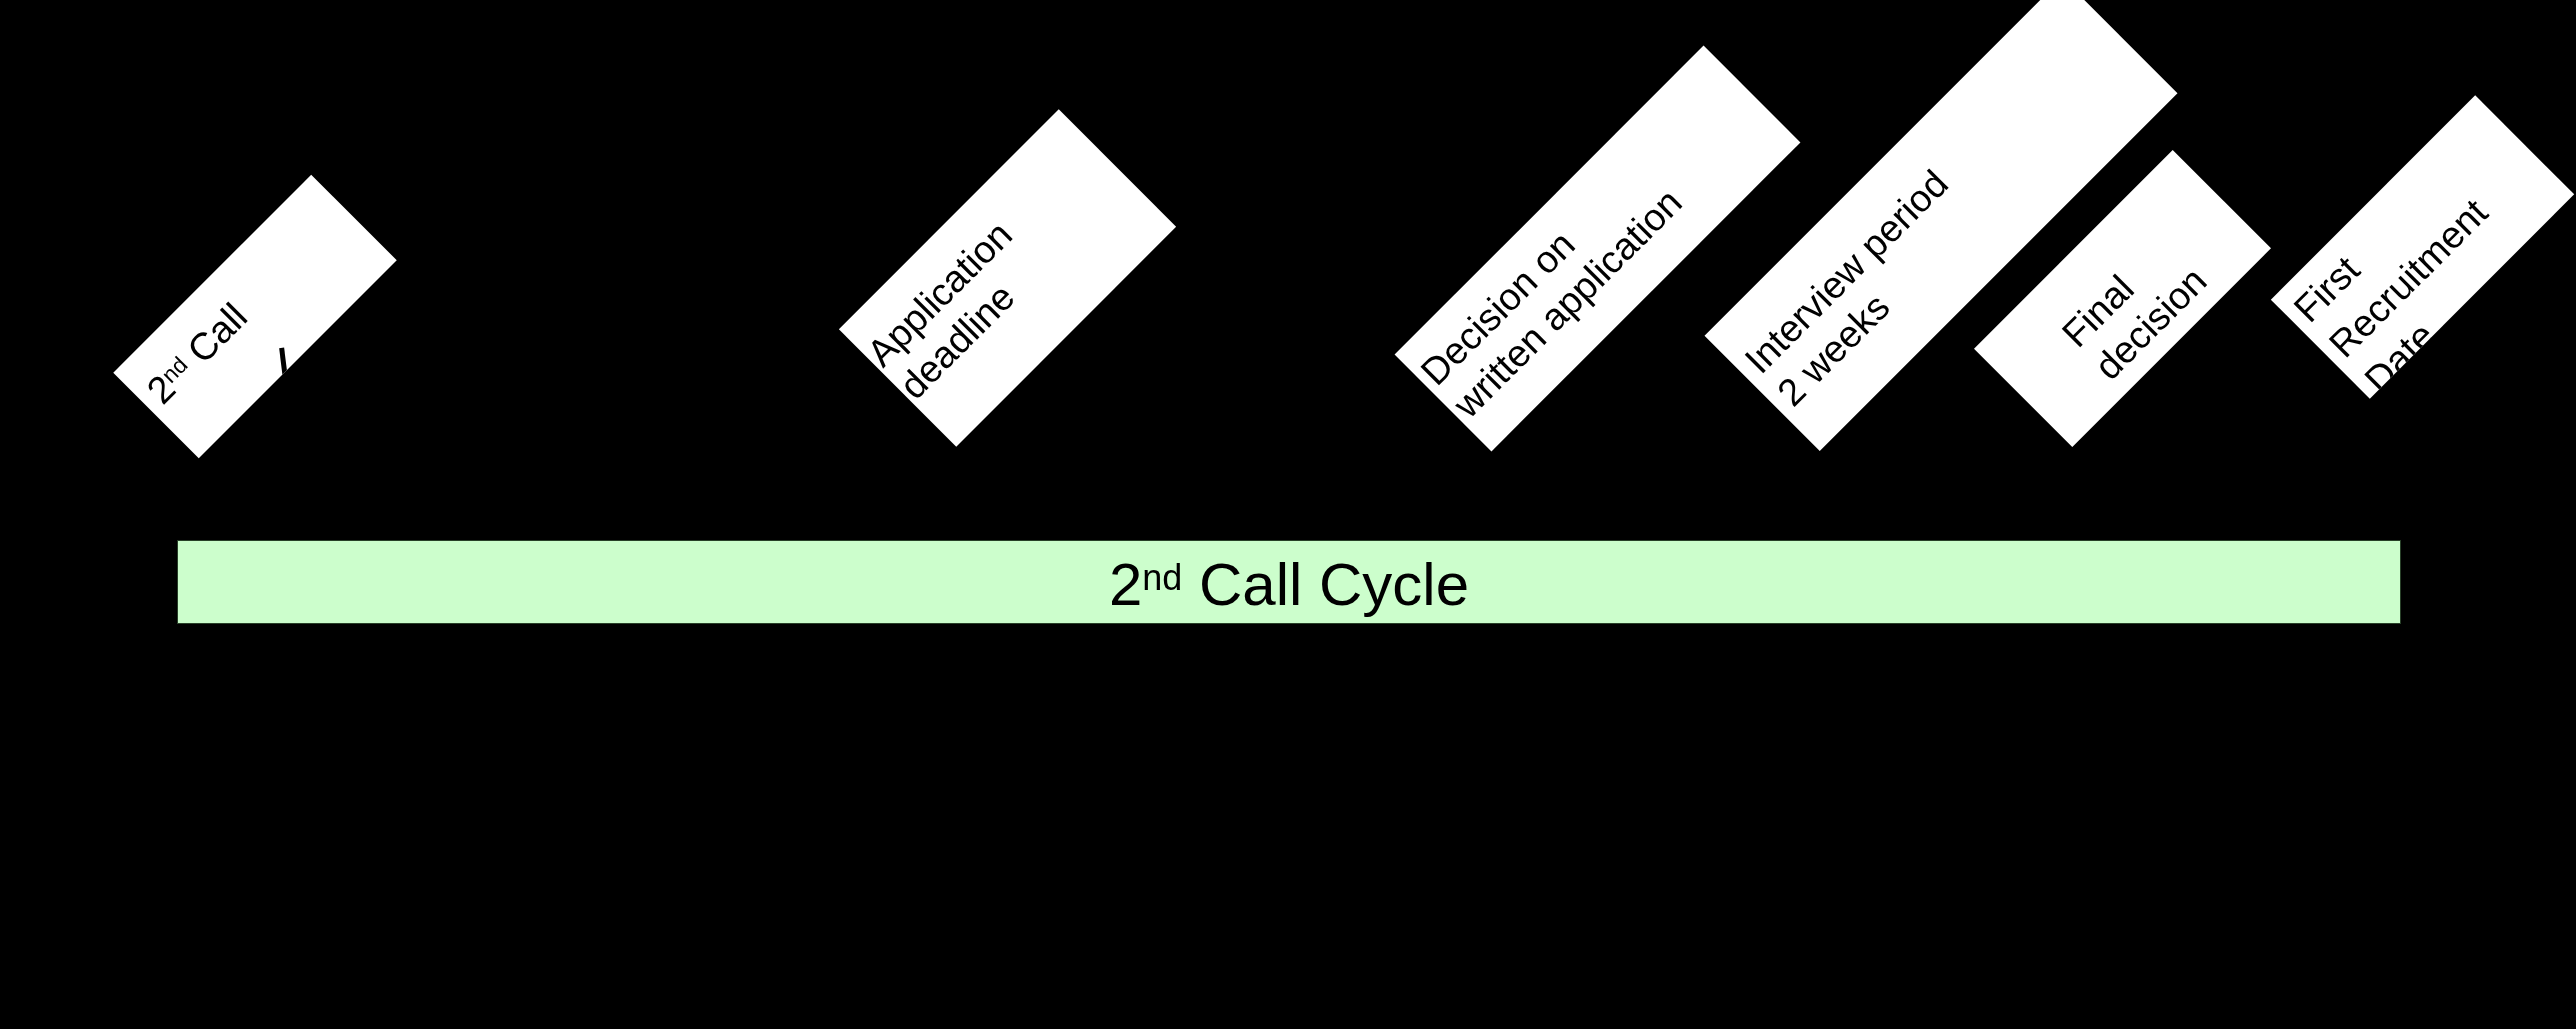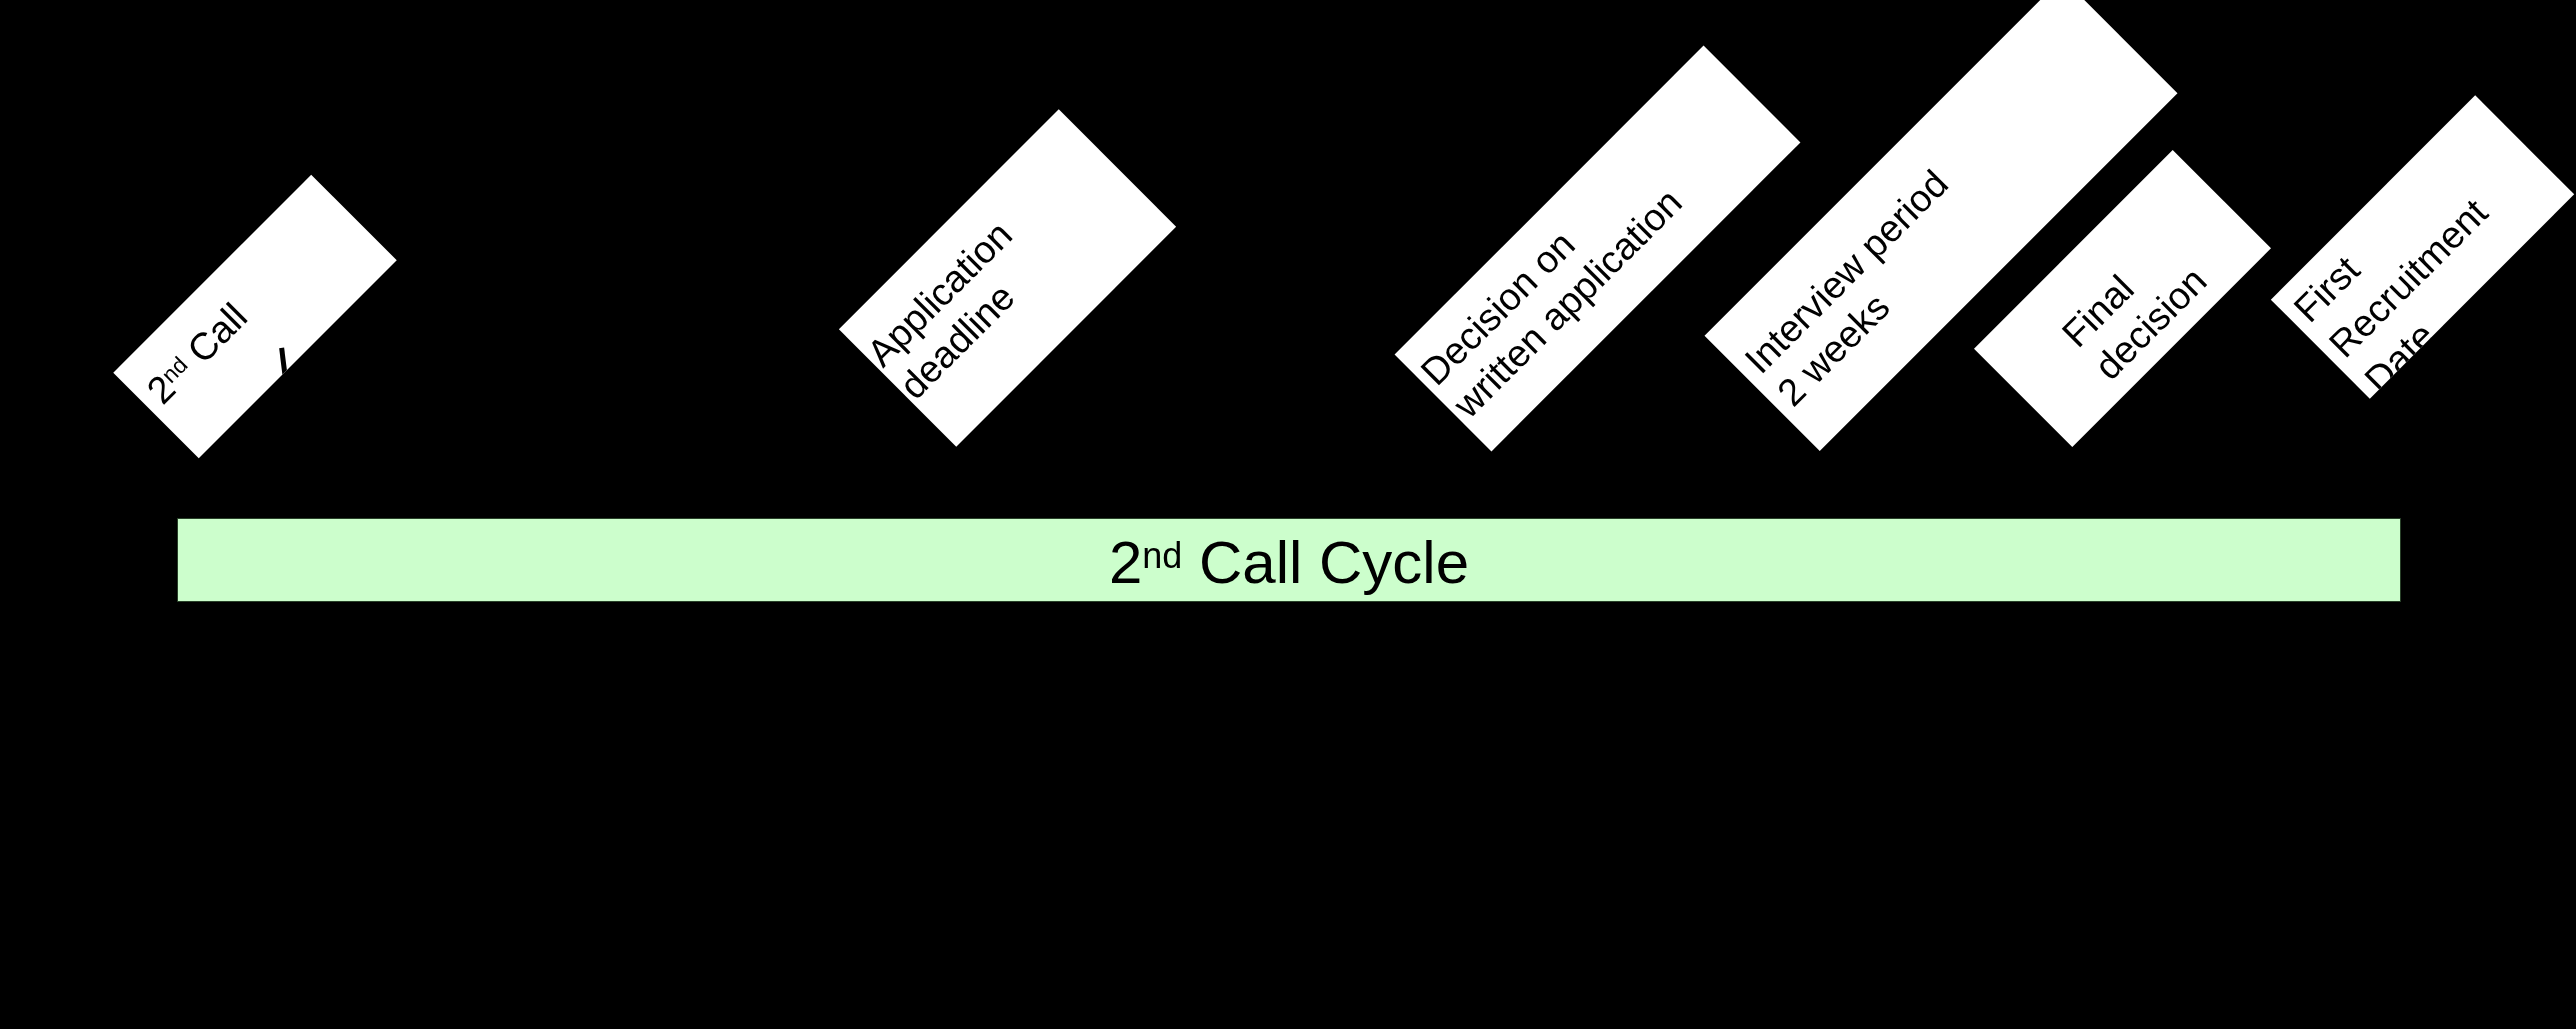--- a/index.html
+++ b/index.html
@@ -51,21 +51,21 @@
     width: 5px;
     height: 33px;
     background: #000;
     transform: rotate(38deg);
   }
 
   
   #cycle-bar {
     position: absolute;
     left: 177px;
-    top: 518px;
+    top: 540px;
     width: 2224px;
     height: 84px;
     box-sizing: border-box;
     border: 1.7px solid rgba(10, 30, 10, 0.85);
     background: #ccfecc;
     color: #000;
     display: flex;
     align-items: center;
     justify-content: center;
     font-size: 60px;

